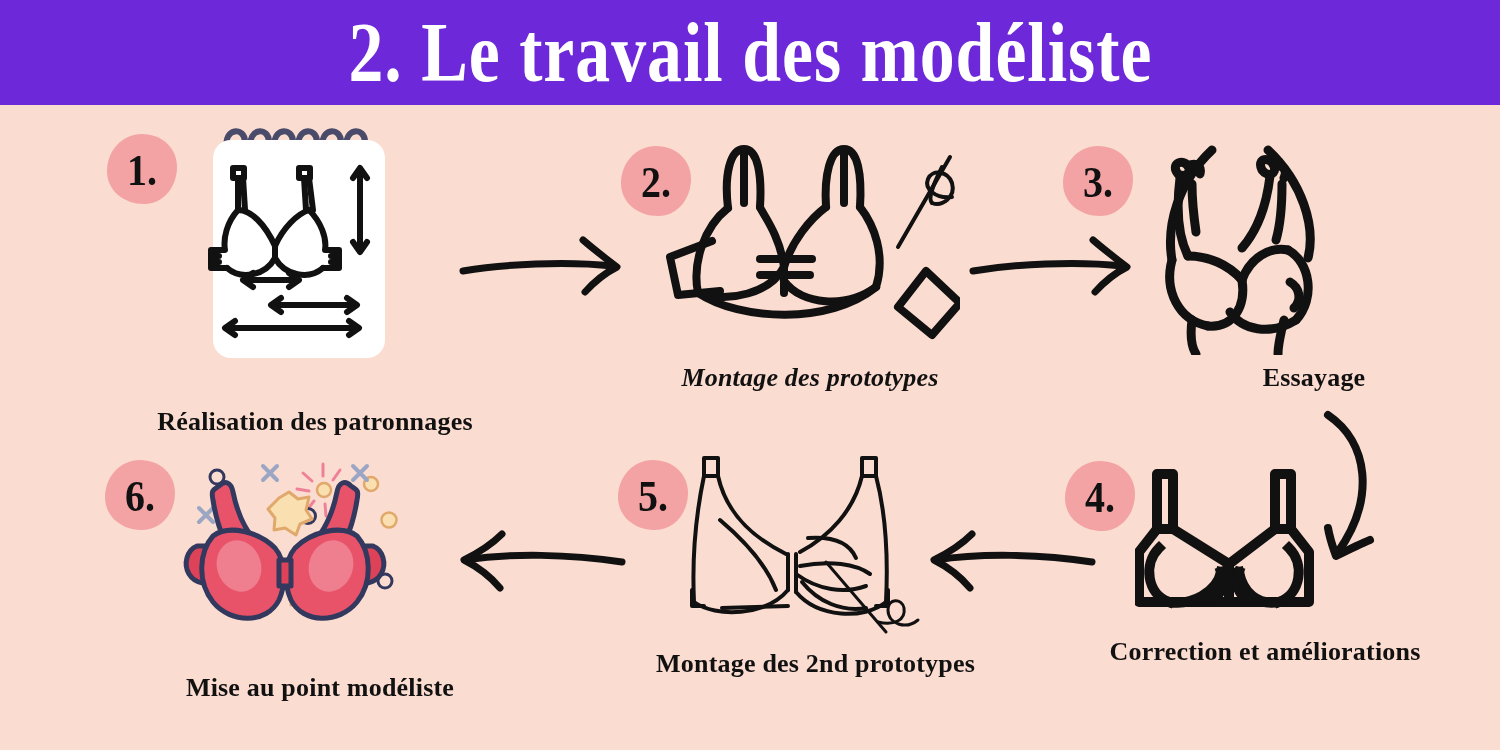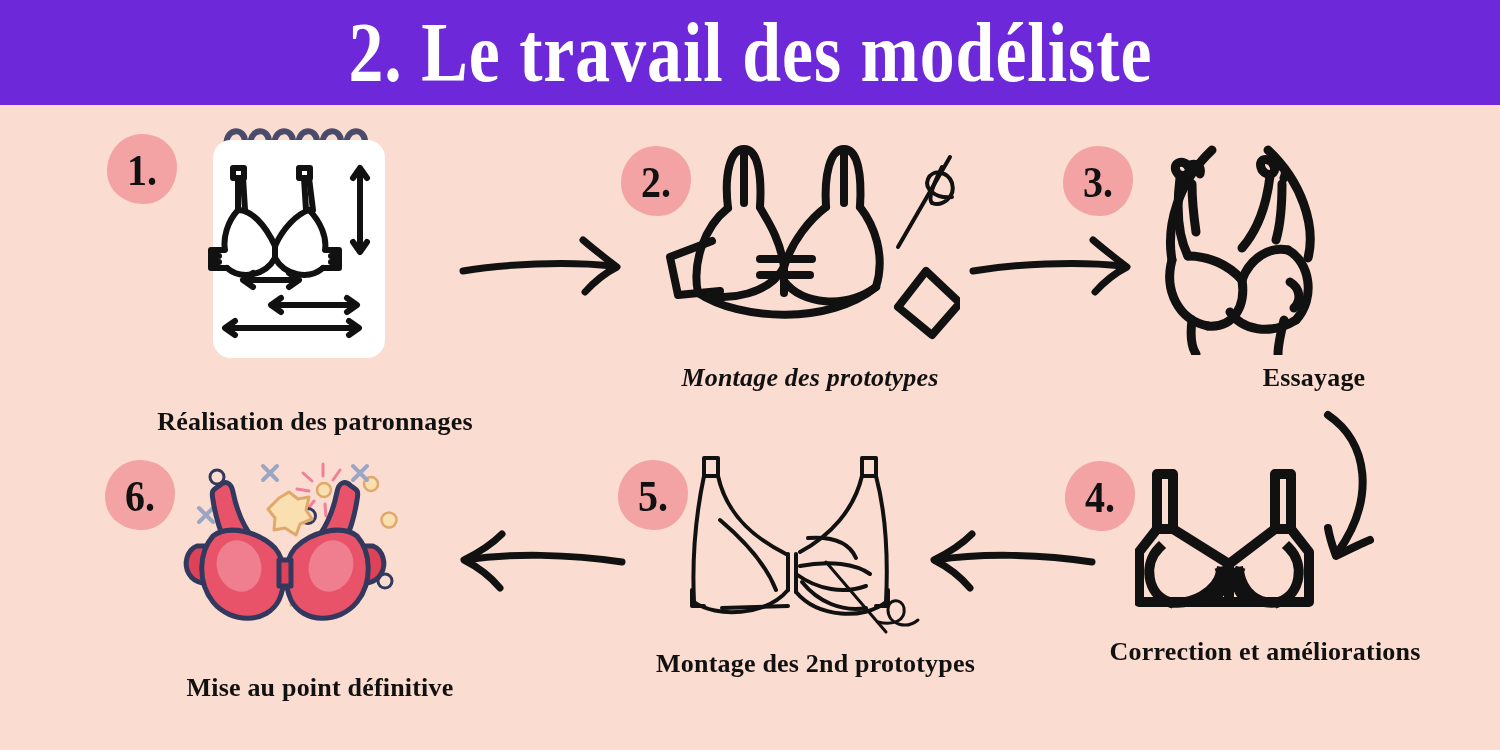--- a/index.html
+++ b/index.html
@@ -389,16 +389,16 @@
           <path d="M182 96 C196 112 198 142 182 162 C164 184 128 184 116 160 C108 142 110 120 120 108 C136 92 166 84 182 96 Z" fill="#E8536A" stroke="#33395E" stroke-width="5" stroke-linejoin="round"></path>
 
           <path d="M104 120 L116 120 L116 146 L104 146 Z" fill="#DE4259" stroke="#33395E" stroke-width="5" stroke-linejoin="round"></path>
 
           <ellipse cx="64" cy="126" rx="22" ry="26" fill="#EF7E8E" transform="rotate(-18 64 126)"></ellipse>
           <ellipse cx="156" cy="126" rx="22" ry="26" fill="#EF7E8E" transform="rotate(18 156 126)"></ellipse>
         </g>
       </svg>
     </div>
 
-    <div class="caption" style="left:70px;top:672px;width:500px;">Mise au point définitive</div>
+    <div class="caption" style="left:70px;top:672px;width:500px;">Mise au point modéliste</div>
   </div>
 
 </div>
 
 </body></html>

